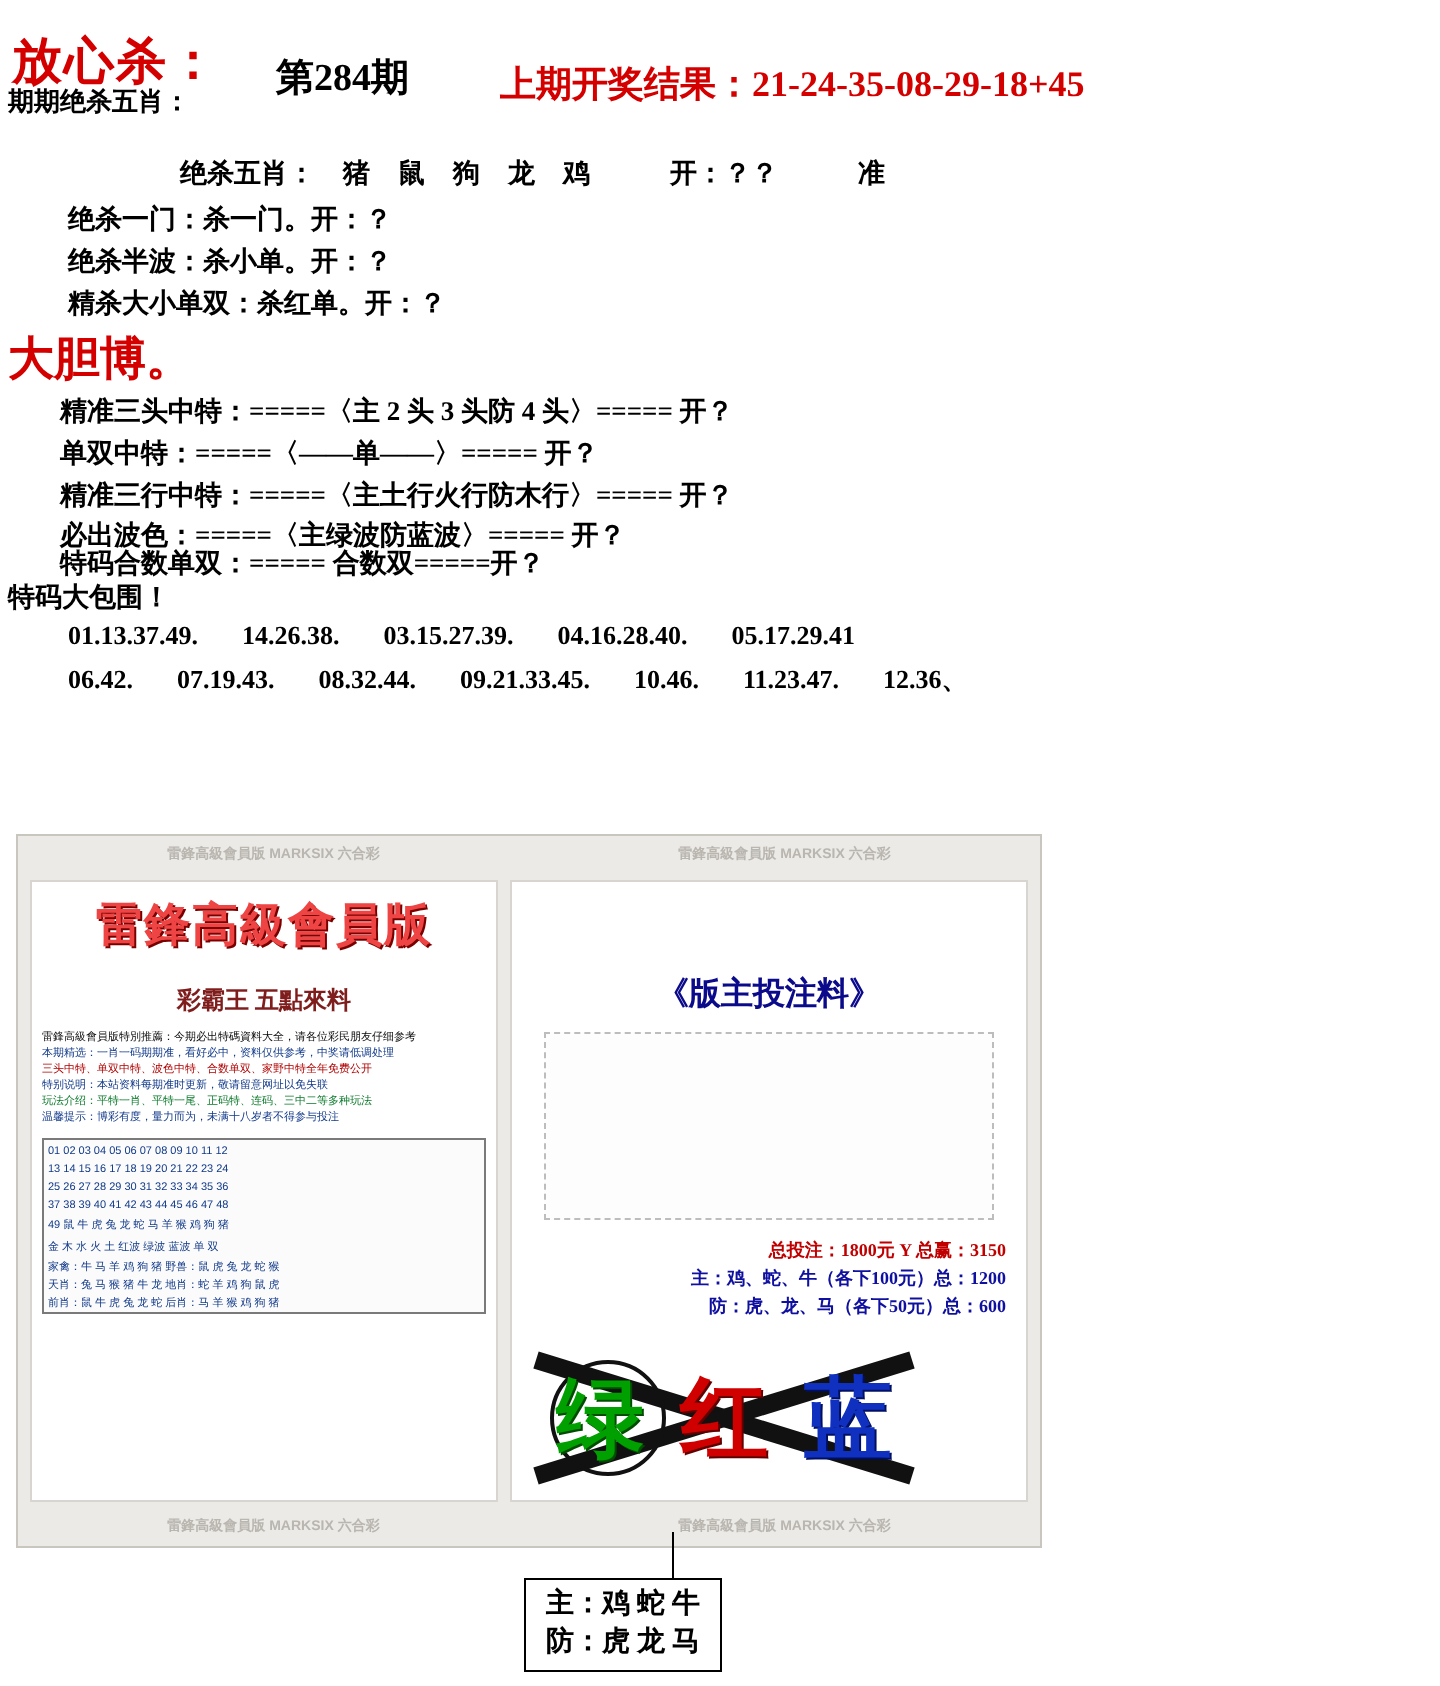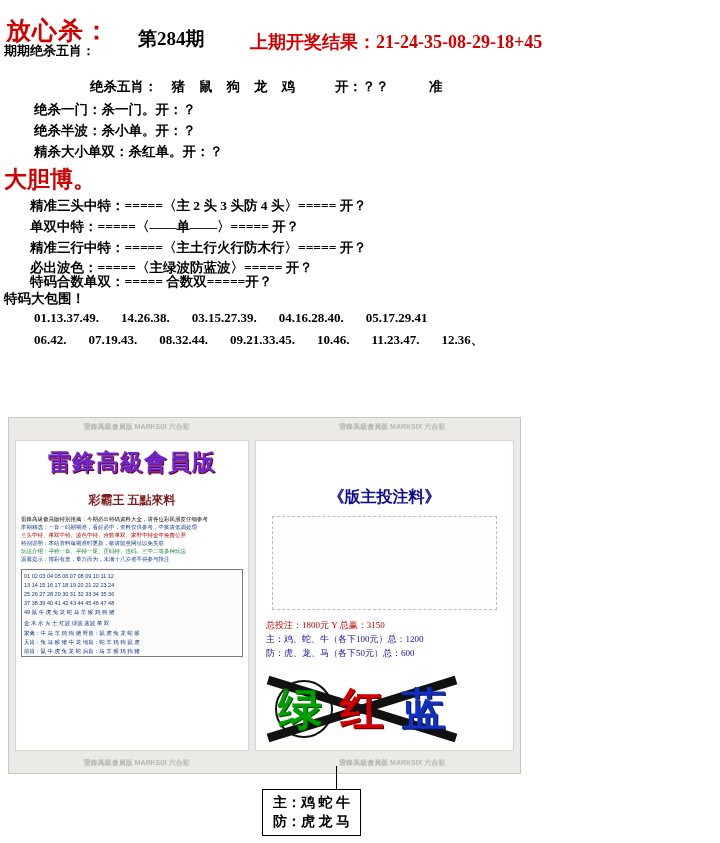--- a/index.html
+++ b/index.html
@@ -110,21 +110,21 @@
   .left-col{
     width:232px;background:#ffffff;border:1px solid #d8d5d0;
     position:relative;overflow:hidden;
   }
   .right-col{
     flex:1;background:#ffffff;border:1px solid #d8d5d0;
     position:relative;overflow:hidden;
   }
   .lf-title{
     margin:6px 4px 2px 4px;
-    font-size:23px;font-weight:bold;color:#6d28d9;
+    font-size:23px;font-weight:bold;color:#ef4444;
     text-align:center;letter-spacing:1px;
     font-family:"Liberation Serif", serif;
     text-shadow:1px 1px 0 #7a0000;
   }
   .lf-sub{
     text-align:center;font-size:12px;font-weight:bold;color:#7f1d1d;
     margin-top:14px;
   }
   .lf-body{
     margin:6px 5px;font-size:5.5px;line-height:8px;color:#123a8a;
@@ -144,22 +144,22 @@
   }
   .rt-title{
     text-align:center;margin-top:46px;
     font-size:16px;font-weight:bold;color:#0a0a8a;
     font-family:"Liberation Serif", serif;
   }
   .rt-box{
     margin:8px 16px;height:92px;border:1px dashed #bdbdbd;background:#fdfdfd;
   }
   .rt-stats{
-    margin:4px 10px 0 10px;text-align:left;
-    font-size:9px;line-height:14px;color:#1010a0;font-weight:normal;
+    margin:4px 10px 0 10px;text-align:right;
+    font-size:9px;line-height:14px;color:#1010a0;font-weight:bold;
   }
   .rt-stats .rr{color:#c00000;}
   .rt-glyphs{
     position:relative;margin:6px 6px 0 6px;height:82px;
   }
   .g-green,.g-red,.g-blue{
     position:absolute;font-size:44px;font-weight:bold;
     font-family:"Liberation Serif", serif;
     top:14px;
   }

